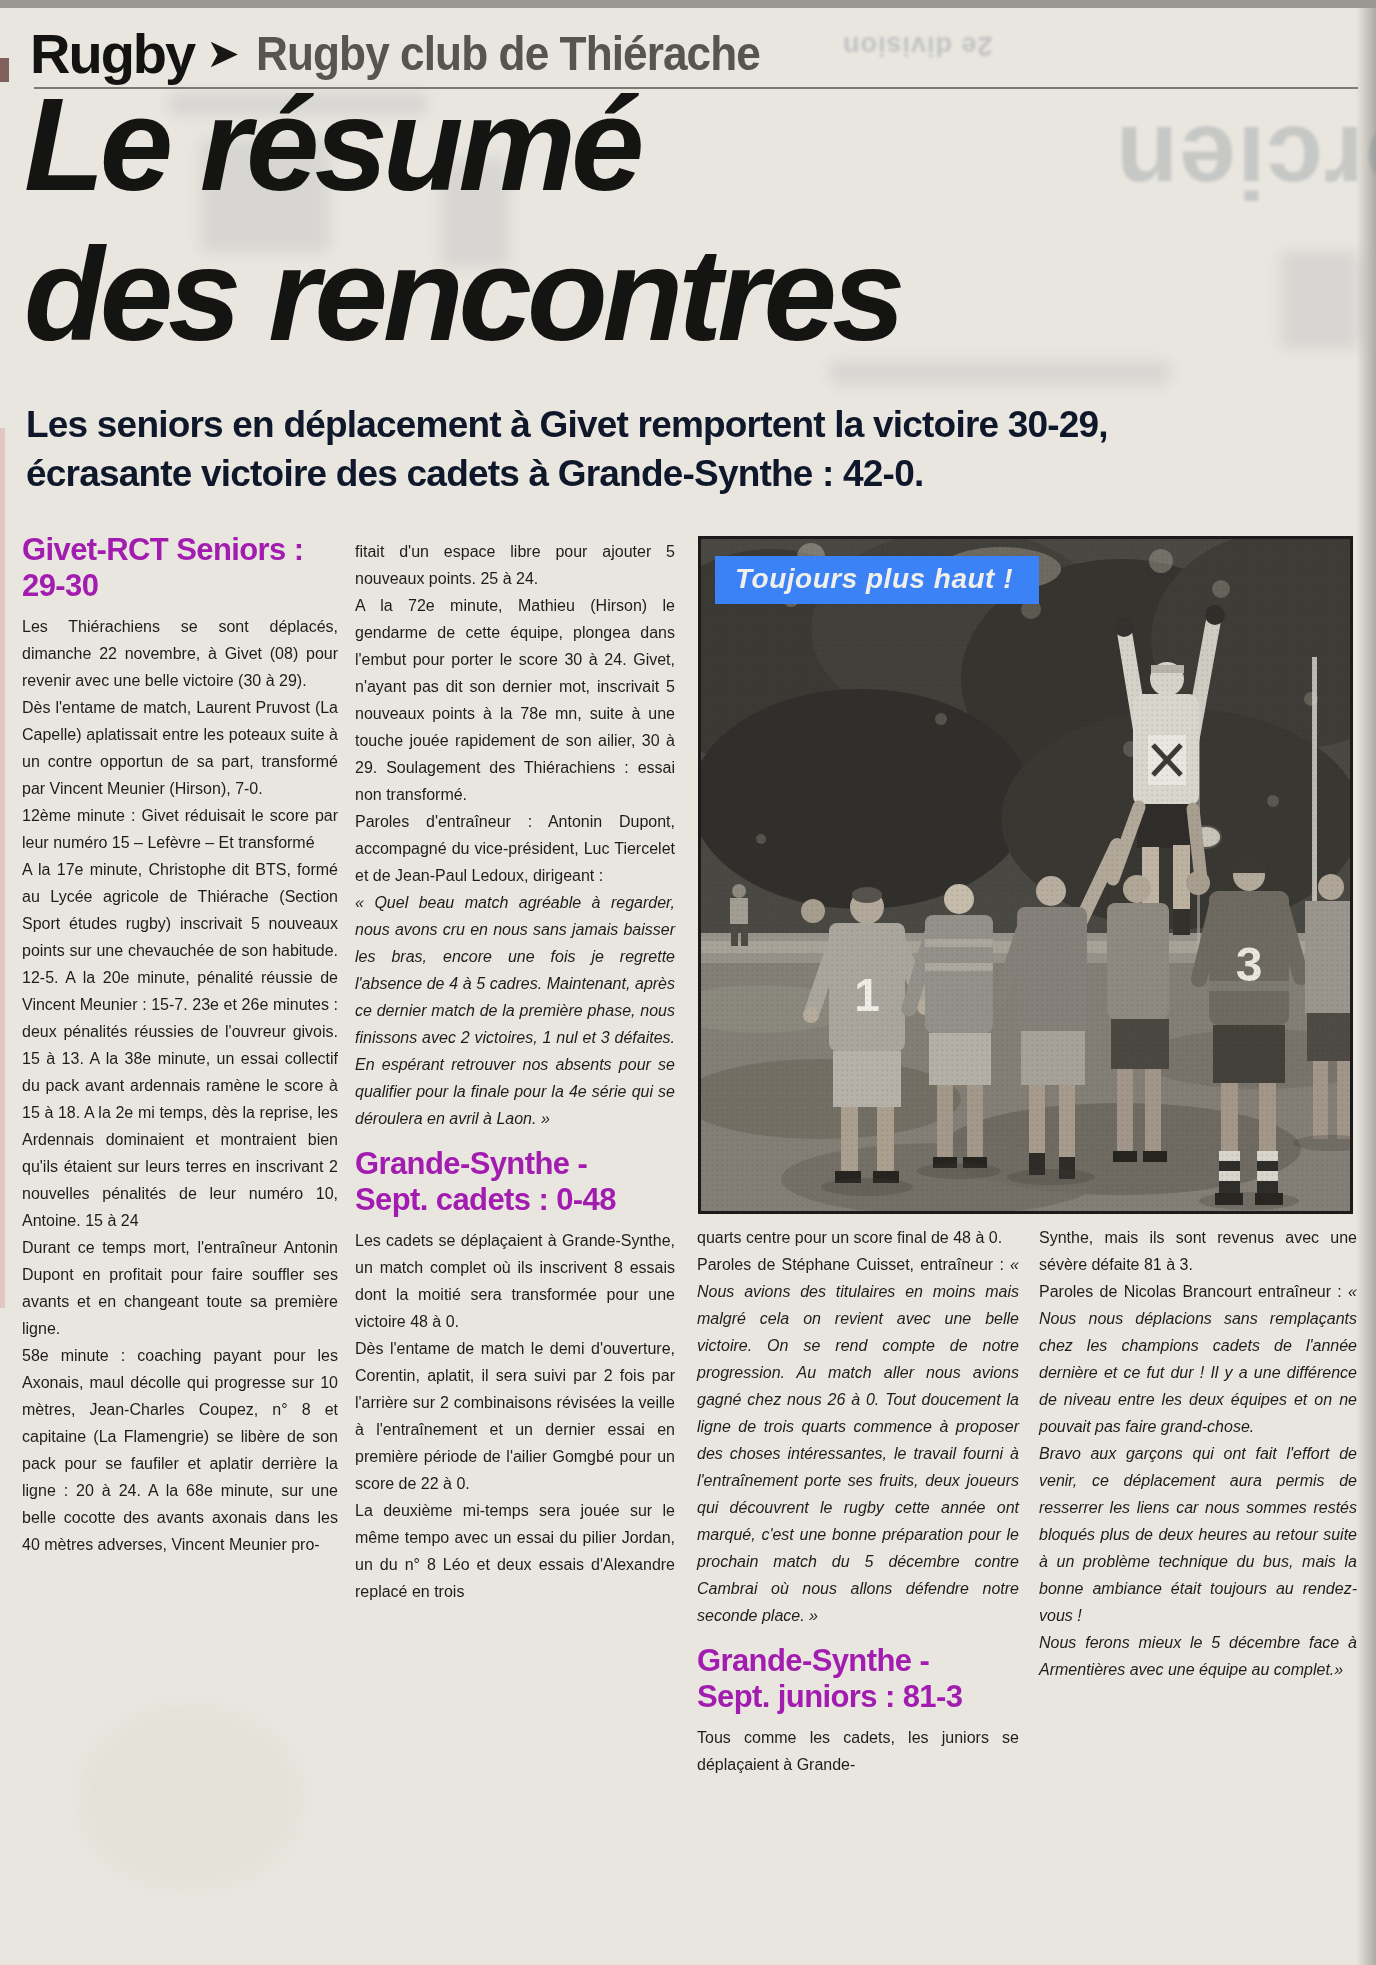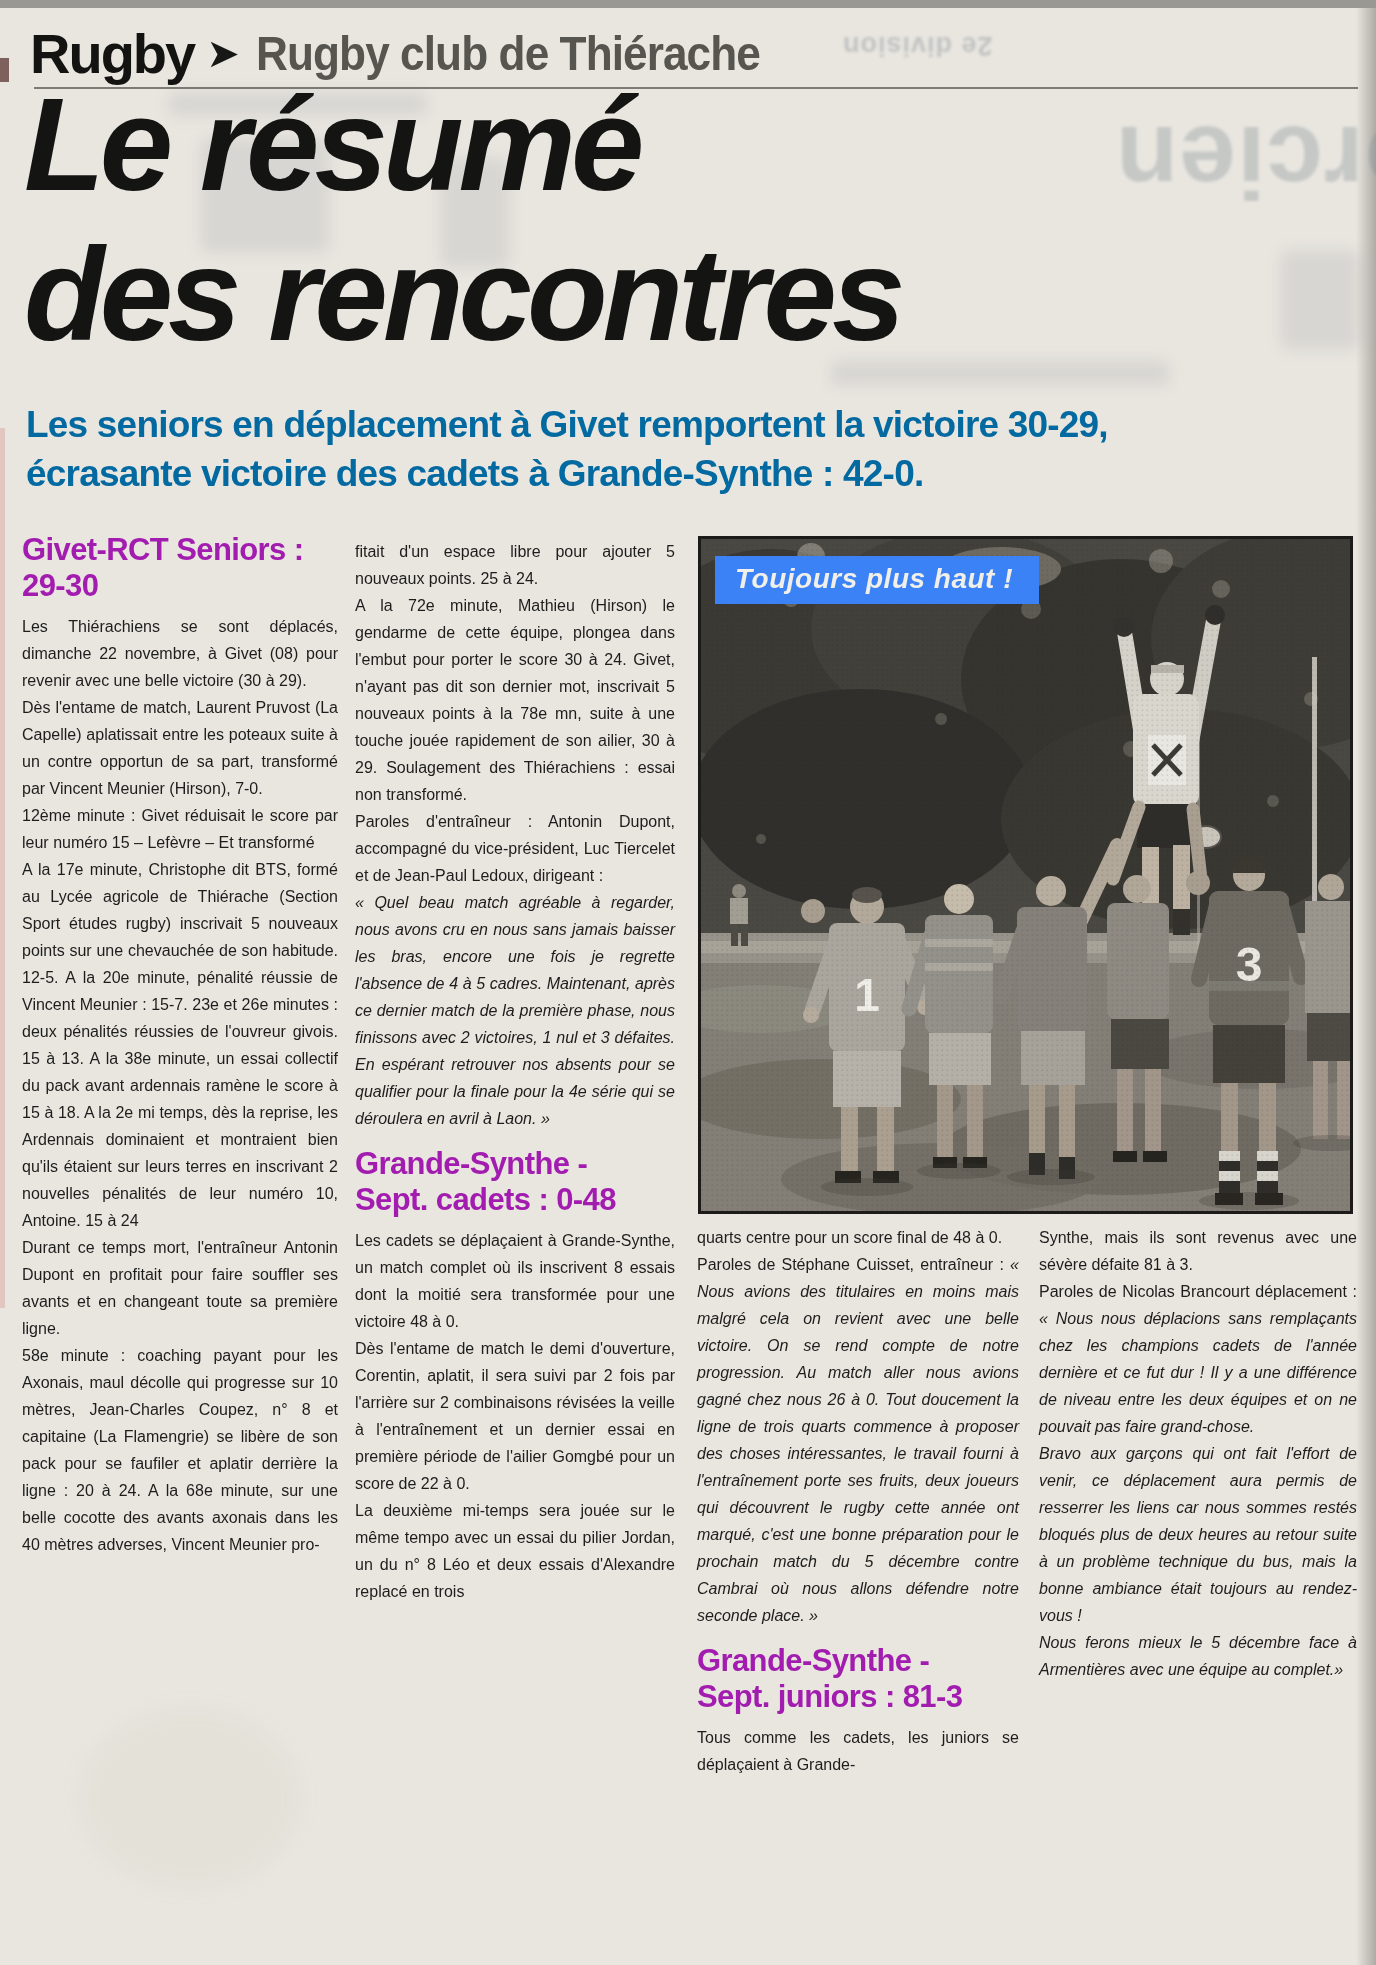--- a/index.html
+++ b/index.html
@@ -20,21 +20,21 @@
   .kicker-section{font-size:56px;font-weight:900;letter-spacing:-2px;color:#131312;}
   .kicker-arrow{font-size:40px;color:#171716;margin:0 16px 0 12px;}
   .kicker-subject{display:inline-block;font-size:48px;font-weight:700;color:#56554f;
       letter-spacing:-1px;transform:scaleX(.92);transform-origin:left center;}
   .rule{position:absolute;left:34px;top:79px;width:1324px;height:2px;background:#7b7a74;}
   
   .headline{position:absolute;left:24px;top:62px;margin:0;font-size:132px;line-height:150px;
       font-weight:800;letter-spacing:-5px;color:#141413;}
   .headline span{display:block;font-style:italic;}
   .standfirst{position:absolute;left:26px;top:392px;width:1240px;margin:0;
-      font-size:37px;line-height:49px;font-weight:700;letter-spacing:-.8px;color:#0369a1;}
+      font-size:37px;line-height:49px;font-weight:700;letter-spacing:-.8px;color:#0f172a;}
   
   .photo{position:absolute;left:698px;top:528px;width:649px;height:672px;margin:0;
       border:3px solid #1c1b19;background:#6f6c66;}
   .photo svg{position:absolute;left:0;top:0;width:100%;height:100%;}
   .photo-caption{position:absolute;left:14px;top:17px;background:#3b82f6;color:#f0efe9;
       font-size:28px;font-weight:700;font-style:italic;padding:7px 26px 9px 20px;letter-spacing:.5px;}
   
   .col{position:absolute;}
   .col p{margin:0;font-size:16px;line-height:27px;text-align:justify;hyphens:auto;}
   .col h2{margin:14px 0 9px 0;font-size:31px;line-height:36px;font-weight:700;
@@ -275,18 +275,18 @@
     <p><span>Paroles de Stéphane Cuisset, entraîneur : </span><span class="quote-inline">« Nous avions des titulaires en moins mais malgré cela on revient avec une belle victoire. On se rend compte de notre progression. Au match aller nous avions gagné chez nous 26 à 0. Tout doucement la ligne de trois quarts commence à proposer des choses intéressantes, le travail fourni à l'entraînement porte ses fruits, deux joueurs qui découvrent le rugby cette année ont marqué, c'est une bonne préparation pour le prochain match du 5 décembre contre Cambrai où nous allons défendre notre seconde place. »</span></p>
     <h2>
       <span>Grande-Synthe -</span>
       <span>Sept. juniors : 81-3</span>
     </h2>
     <p>Tous comme les cadets, les juniors se déplaçaient à Grande-</p>
   </div>
 
   <div class="col col4">
     <p>Synthe, mais ils sont revenus avec une sévère défaite 81 à 3.</p>
-    <p><span>Paroles de Nicolas Brancourt déplacement : </span><span class="quote-inline">« Nous nous déplacions sans remplaçants chez les champions cadets de l'année dernière et ce fut dur ! Il y a une différence de niveau entre les deux équipes et on ne pouvait pas faire grand-chose.</span></p>
+    <p><span>Paroles de Nicolas Brancourt entraîneur : </span><span class="quote-inline">« Nous nous déplacions sans remplaçants chez les champions cadets de l'année dernière et ce fut dur ! Il y a une différence de niveau entre les deux équipes et on ne pouvait pas faire grand-chose.</span></p>
     <p class="quote">Bravo aux garçons qui ont fait l'effort de venir, ce déplacement aura permis de resserrer les liens car nous sommes restés bloqués plus de deux heures au retour suite à un problème technique du bus, mais la bonne ambiance était toujours au rendez-vous !</p>
     <p class="quote">Nous ferons mieux le 5 décembre face à Armentières avec une équipe au complet.»</p>
   </div>
 
 </div>
 
 </body></html>

